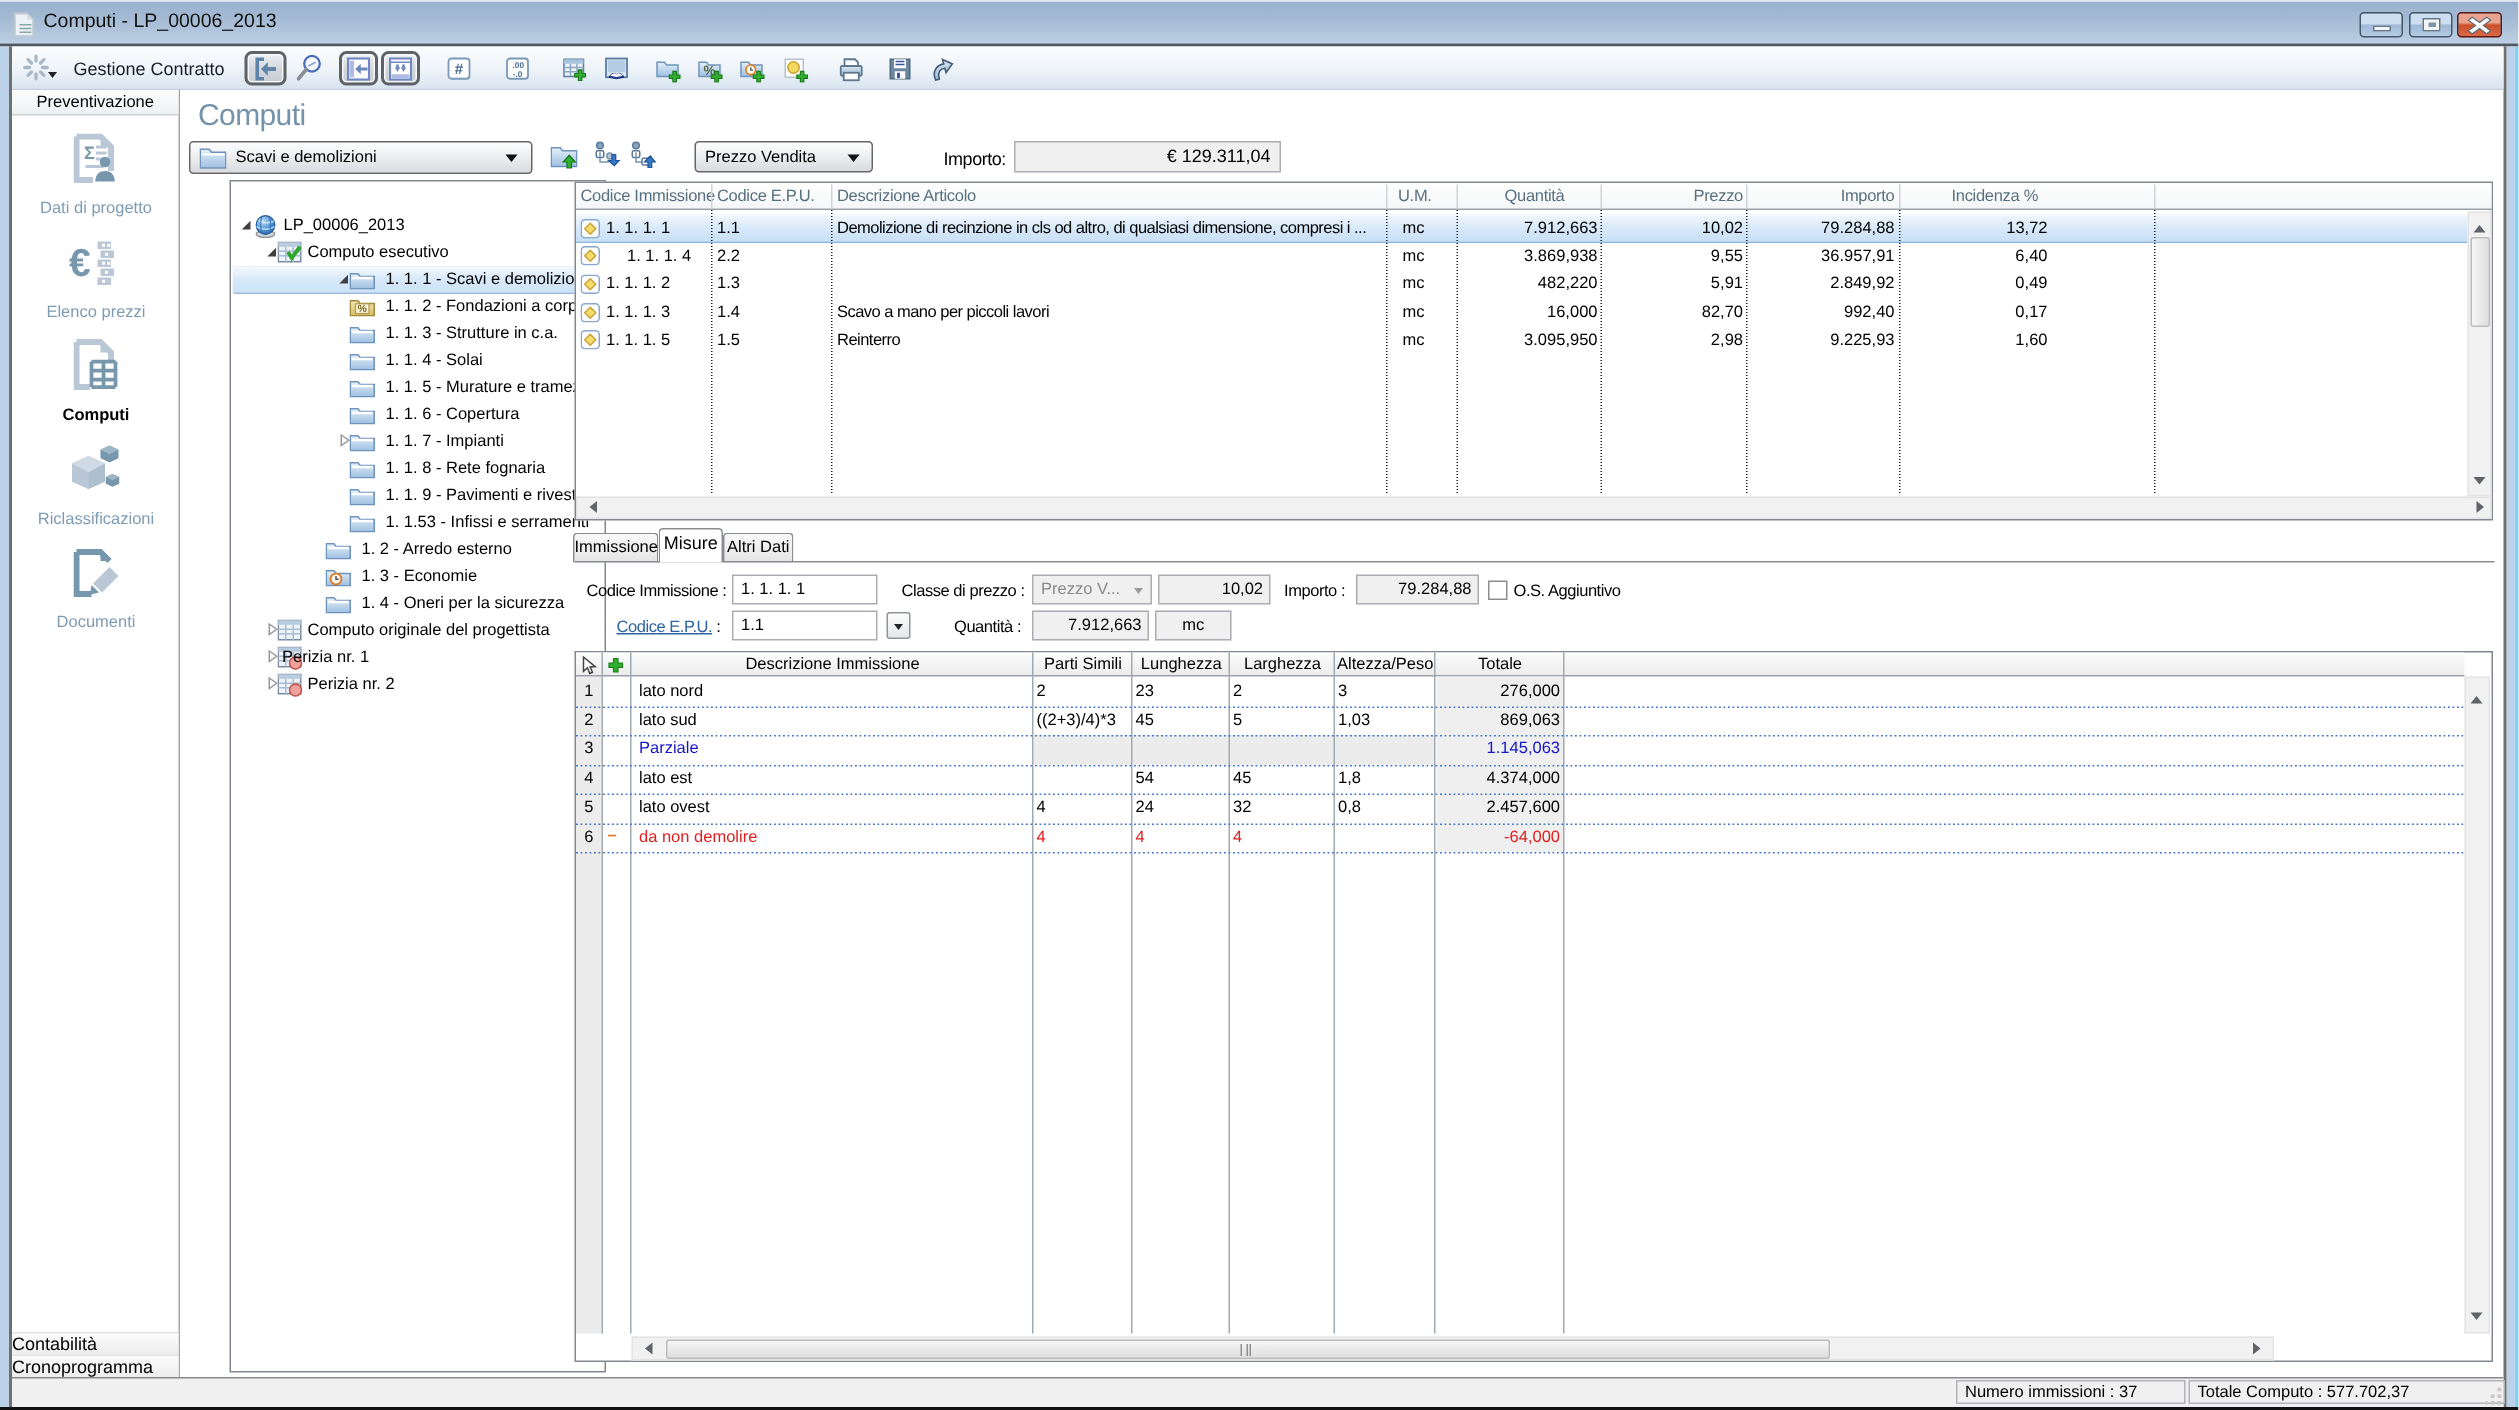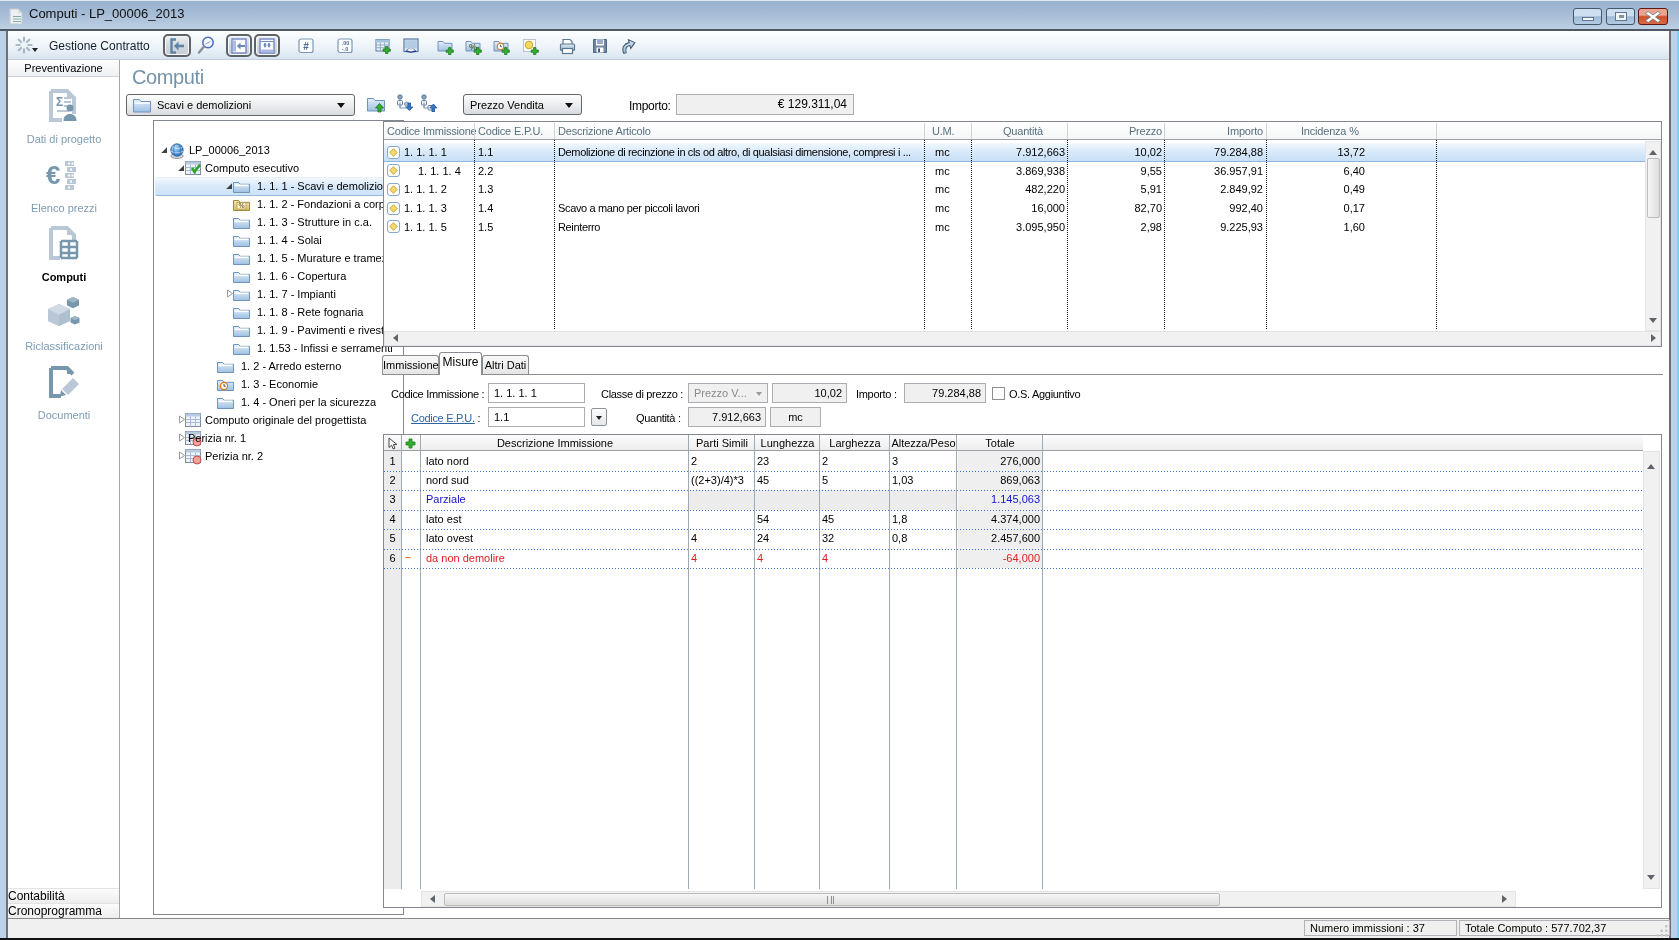--- a/index.html
+++ b/index.html
@@ -583,21 +583,21 @@
       <div class="grow" style="left:0;top:0;width:17px;text-align:center">1</div>
       <div class="grow" style="left:42px;top:0;color:#000">lato nord</div>
       <div class="grow" style="left:307px;top:0;color:#000">2</div>
       <div class="grow" style="left:373px;top:0;color:#000">23</div>
       <div class="grow" style="left:438px;top:0;color:#000">2</div>
       <div class="grow" style="left:508px;top:0;color:#000">3</div>
       <div class="grow num" style="left:559px;top:0;width:97px;color:#000">276,000</div>
     </div>
 <div class="abs" style="left:0;top:36.0px;width:1259px;height:19.4px">
       <div class="grow" style="left:0;top:0;width:17px;text-align:center">2</div>
-      <div class="grow" style="left:42px;top:0;color:#000">nord sud</div>
+      <div class="grow" style="left:42px;top:0;color:#000">lato sud</div>
       <div class="grow" style="left:307px;top:0;color:#000">((2+3)/4)*3</div>
       <div class="grow" style="left:373px;top:0;color:#000">45</div>
       <div class="grow" style="left:438px;top:0;color:#000">5</div>
       <div class="grow" style="left:508px;top:0;color:#000">1,03</div>
       <div class="grow num" style="left:559px;top:0;width:97px;color:#000">869,063</div>
     </div>
 <div class="abs" style="left:0;top:55.4px;width:1259px;height:19.4px">
       <div class="abs" style="left:305px;top:0;width:268px;height:100%;background:#ececec"></div>
       <div class="grow" style="left:0;top:0;width:17px;text-align:center">3</div>
       <div class="grow" style="left:42px;top:0;color:#1414c8">Parziale</div>

